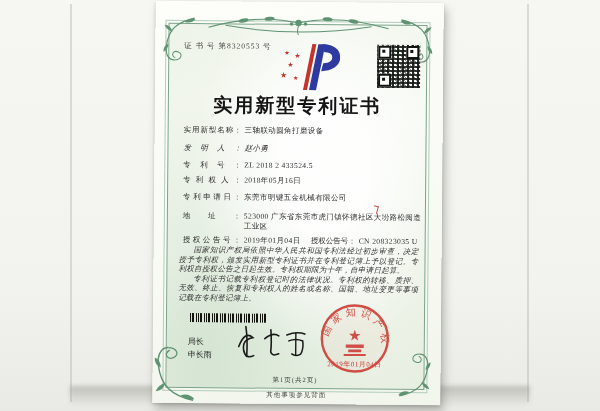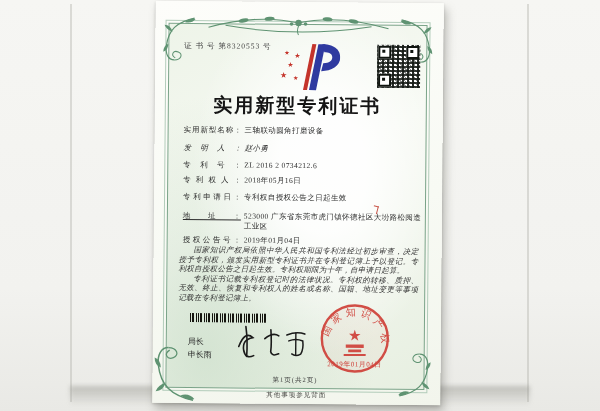--- a/index.html
+++ b/index.html
@@ -36,21 +36,21 @@
   .finder{position:absolute;width:9px;height:9px;border:2px solid #101510;background:#fff;}
   .finder::after{content:"";position:absolute;left:2px;top:2px;width:3px;height:3px;background:#101510;}
   .f-tl{left:1px;top:1px;} .f-tr{right:1px;top:1px;} .f-bl{left:1px;bottom:1px;}
   .title{position:absolute;left:0;top:68px;width:100%;text-align:center;
       font-size:19px;font-weight:bold;letter-spacing:2px;color:#151515;}
   .frow{position:absolute;left:15px;font-size:7.5px;color:#2d2d2d;white-space:nowrap;}
   .flabel{display:inline-block;width:58px;text-align:justify;text-align-last:justify;-moz-text-align-last:justify;}
   .fvalue{margin-left:3px;letter-spacing:.4px;}
   .r1{top:101px;} .r2{top:119px;font-style:italic;} .r3{top:136px;} .r4{top:151px;} .r5{top:168px;}
   .raddr{top:187px;white-space:normal;}
-  .raddr .flabel{vertical-align:top;text-decoration:underline;}
+  .raddr .flabel{vertical-align:top;}
   .wrapval{display:inline-block;width:178px;white-space:normal;line-height:10px;vertical-align:top;}
   .rgrant{top:211px;}
   .grant2{position:absolute;left:128px;top:0;white-space:nowrap;}
   .redmark{position:absolute;left:205px;top:180px;width:4px;height:7px;
       border-right:1.5px solid #c0392b;border-top:1px solid #c0392b;transform:rotate(14deg);opacity:.85;}
   .paras{position:absolute;left:11px;top:221px;width:240px;font-size:7.5px;line-height:9.5px;
       font-style:italic;letter-spacing:.3px;color:#333;text-align:justify;}
   .paras p{margin:0;text-indent:15px;}
   .barcode{position:absolute;left:23px;top:289px;width:76px;height:9px;
       background:repeating-linear-gradient(90deg,#15150f 0 1px,transparent 1px 2px,#15150f 2px 4px,transparent 4px 6px,#15150f 6px 7px,transparent 7px 8px);}
@@ -136,33 +136,36 @@
 
       <div class="title">实用新型专利证书</div>
 
       <div class="frow r1">
         <span class="flabel">实用新型名称：</span><span class="fvalue">三轴联动圆角打磨设备</span>
       </div>
       <div class="frow r2">
         <span class="flabel">发明人：</span><span class="fvalue">赵小勇</span>
       </div>
       <div class="frow r3">
-        <span class="flabel">专利号：</span><span class="fvalue">ZL 2016 2 0734212.6</span>
+        <span class="flabel">专利号：</span><span class="fvalue">ZL 2018 2 433524.5</span>
       </div>
       <div class="frow r4">
         <span class="flabel">专利权人：</span><span class="fvalue">2018年05月16日</span>
       </div>
       <div class="frow r5">
-        <span class="flabel">专利申请日：</span><span class="fvalue">专利权自授权公告之日起生效</span>
+        <span class="flabel">专利申请日：</span><span class="fvalue">东莞市明键五金机械有限公司</span>
       </div>
       <div class="frow raddr">
         <span class="flabel">地址：</span><span class="fvalue wrapval">523000 广东省东莞市虎门镇怀德社区大坋路松阅造工业区</span>
       </div>
       <div class="frow rgrant">
         <span class="flabel">授权公告号：</span><span class="fvalue">2019年01月04日</span>
+        <span class="grant2">
+          <span>授权公告号：</span><span class="fvalue">CN 208323035 U</span>
+        </span>
       </div>
 
       <div class="redmark"></div>
 
       <div class="paras">
         <p>国家知识产权局依照中华人民共和国专利法经过初步审查，决定授予专利权，颁发实用新型专利证书并在专利登记簿上予以登记。专利权自授权公告之日起生效。专利权期限为十年，自申请日起算。</p>
         <p>专利证书记载专利权登记时的法律状况。专利权的转移、质押、无效、终止、恢复和专利权人的姓名或名称、国籍、地址变更等事项记载在专利登记簿上。</p>
       </div>
 
       <div class="barcode"></div>

